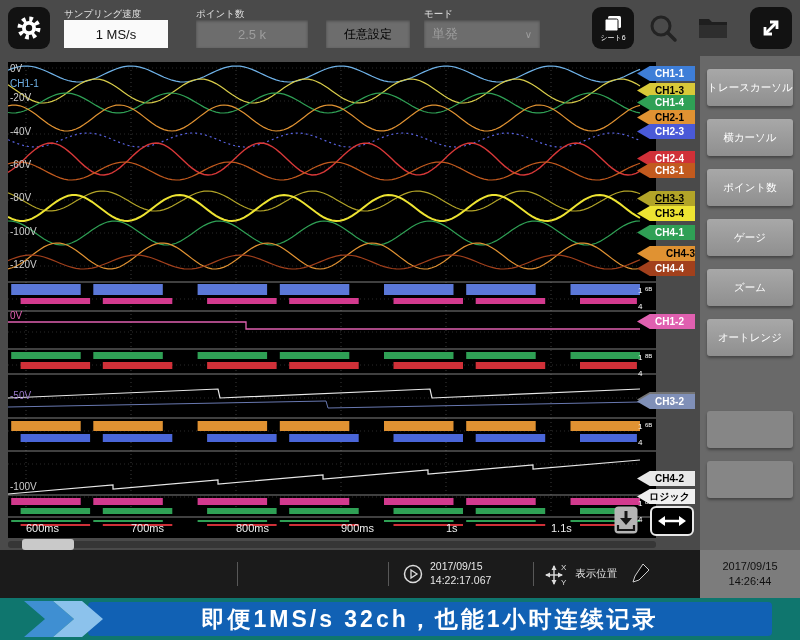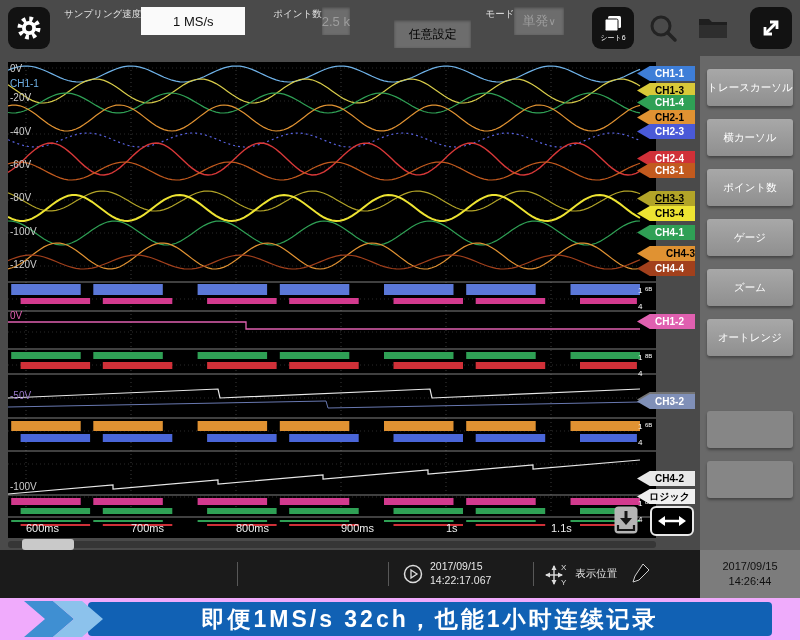--- a/index.html
+++ b/index.html
@@ -5,21 +5,21 @@
   *{margin:0;padding:0;box-sizing:border-box;font-family:"Liberation Sans","DejaVu Sans",sans-serif}
   html,body{width:800px;height:640px;background:#fff}
   .screen{width:800px;height:640px;position:relative;overflow:hidden;background:#fff}
   button{border:none;cursor:pointer;background:none;font-family:inherit}
 
   
   .toolbar{height:56px;background:#4a4a4a;display:flex;align-items:flex-start;padding:7px 8px 0 8px}
   .icon-btn{width:42px;height:42px;border-radius:9px;display:flex;flex-direction:column;align-items:center;justify-content:center;flex:none}
   .icon-btn.dark{background:#121212}
   .sheet-label{font-size:7px;color:#fff;line-height:8px}
-  .field{display:flex;margin-left:14px}
+  .field{display:flex;flex-direction:column;margin-left:14px}
   .f-label{font-size:9.5px;color:#e2e2e2;height:13px;line-height:13px;white-space:nowrap}
   .f-value{height:28px;display:flex;align-items:center;justify-content:center;font-size:13px}
   .f-value.white{background:#fafafa;color:#111;width:104px}
   .f-value.gray{background:#6d6d6d;color:#9d9d9d;box-shadow:inset 0 1px 3px rgba(0,0,0,.35)}
   .w112{width:112px}.w116{width:116px}
   .ml28{margin-left:28px}.ml16{margin-left:16px}.mlauto{margin-left:auto}.ml8{margin-left:8px}
   .gray-btn{height:28px;margin-top:13px;margin-left:18px;background:#6d6d6d;color:#000000;width:84px;font-size:12px;box-shadow:inset 0 1px 3px rgba(0,0,0,.35)}
   .select{justify-content:space-between;padding:0 8px}
   .chevron-down{font-size:10px;color:#9d9d9d}
 
@@ -41,21 +41,21 @@
   
   .statusrow{height:48px;display:flex}
   .statusbar{width:700px;background:#1b1b1b;display:flex;align-items:center;color:#e8e8e8;font-size:10.5px}
   .sep{width:1px;height:24px;background:#585858;flex:none}
   .m237{margin-left:237px}.m150{margin-left:150px}.m14{margin-left:14px}.m42{margin-left:42px}.m10{margin-left:10px}
   .ttime{margin-left:7px;line-height:1.3;white-space:nowrap}
   .pos-label{margin-left:5px;white-space:nowrap}
   .clockbox{width:100px;background:#7c7c7c;color:#101010;font-size:11px;display:flex;flex-direction:column;align-items:center;justify-content:center;line-height:1.4}
 
   
-  .banner{height:42px;background:#f0abfc;position:relative}
+  .banner{height:42px;background:#0f766e;position:relative}
   .chevron{position:absolute;top:3px;width:50px;height:36px;clip-path:polygon(0 0,58% 0,100% 50%,58% 100%,0 100%,42% 50%);z-index:2}
   .c1{left:24px;background:#3f8fd2}
   .c2{left:53px;background:#8cc2ec}
   .banner-bar{position:absolute;left:88px;top:4px;width:684px;height:34px;background:#1161b4;color:#fff;display:flex;align-items:center;justify-content:center;font-size:23px;font-weight:bold;letter-spacing:3px;border-radius:4px;white-space:nowrap;z-index:1}
 </style>
 </head>
 <body>
 
 <div class="screen">
 

